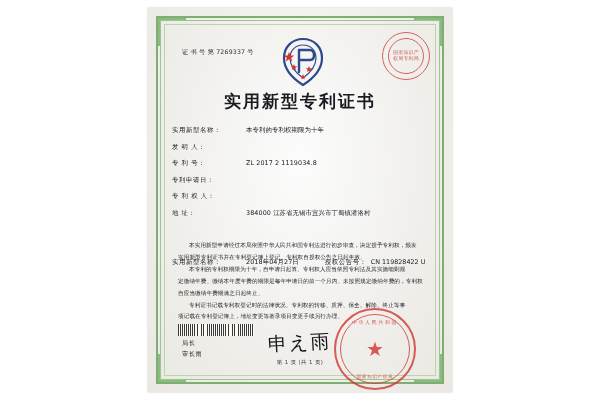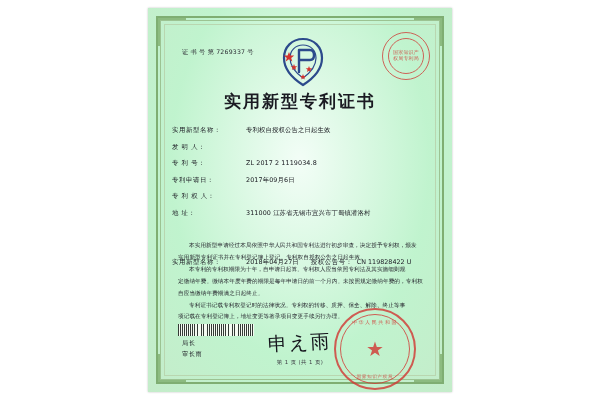--- a/index.html
+++ b/index.html
@@ -21,21 +21,21 @@
     background: #ffffff;
   }
 
   
   .cert {
     position: absolute;
     left: 148px;
     top: 8px;
     width: 304px;
     height: 384px;
-    background: #86efac;
+    background: #e5e5e5;
     box-shadow: 0 0 2px rgba(0,0,0,.25);
     overflow: hidden;
   }
   .cert::before {
     
     content: "";
     position: absolute;
     inset: 0;
     background:
       radial-gradient(ellipse at 50% 40%, rgba(255,255,255,.9) 0%, rgba(250,248,240,.5) 60%, rgba(238,234,222,.6) 100%);
@@ -155,21 +155,21 @@
     letter-spacing: .6px;
     color: #1c1c24;
   }
   .fvalue {
     flex: 1 1 auto;
     color: #15151c;
     letter-spacing: .1px;
   }
   .frow.two-col .fvalue { flex: 0 0 auto; margin-top: 33px; }
   .frow .flabel2 {
-    margin-left: 12px;
+    margin-left: 26px;
     flex: 0 0 auto;
     letter-spacing: .6px;
   }
   .frow .fvalue2 {
     flex: 1 1 auto;
     margin-left: 4px;
   }
 
   
   .body-text {
@@ -307,39 +307,38 @@
 
     <div class="stamp-top">
       <div class="inner">国家知识产权局专利局</div>
     </div>
 
     <div class="title">实用新型专利证书</div>
 
     <div class="fields">
       <div class="frow">
         <span class="flabel">实用新型名称：</span>
-        <span class="fvalue">专利权自授权公告之日起生效</span>
+        <span class="fvalue">本专利的专利权期限为十年</span>
       </div>
       <div class="frow">
         <span class="flabel">发 明 人：</span>
       </div>
       <div class="frow">
         <span class="flabel">专 利 号：</span>
         <span class="fvalue">ZL 2017 2 1119034.8</span>
       </div>
       <div class="frow">
         <span class="flabel">专利申请日：</span>
-        <span class="fvalue">2017年09月6日</span>
       </div>
       <div class="frow">
         <span class="flabel">专 利 权 人：</span>
       </div>
       <div class="frow">
         <span class="flabel">地       址：</span>
-        <span class="fvalue">311000  江苏省无锡市宜兴市丁蜀镇潜洛村</span>
+        <span class="fvalue">384000  江苏省无锡市宜兴市丁蜀镇潜洛村</span>
       </div>
       <div class="frow two-col">
         <span class="flabel">实用新型名称：</span>
         <span class="fvalue">2018年04月27日</span>
         <span class="flabel2">授权公告号：</span>
         <span class="fvalue2">CN 119828422 U</span>
       </div>
     </div>
 
     <div class="body-text">

